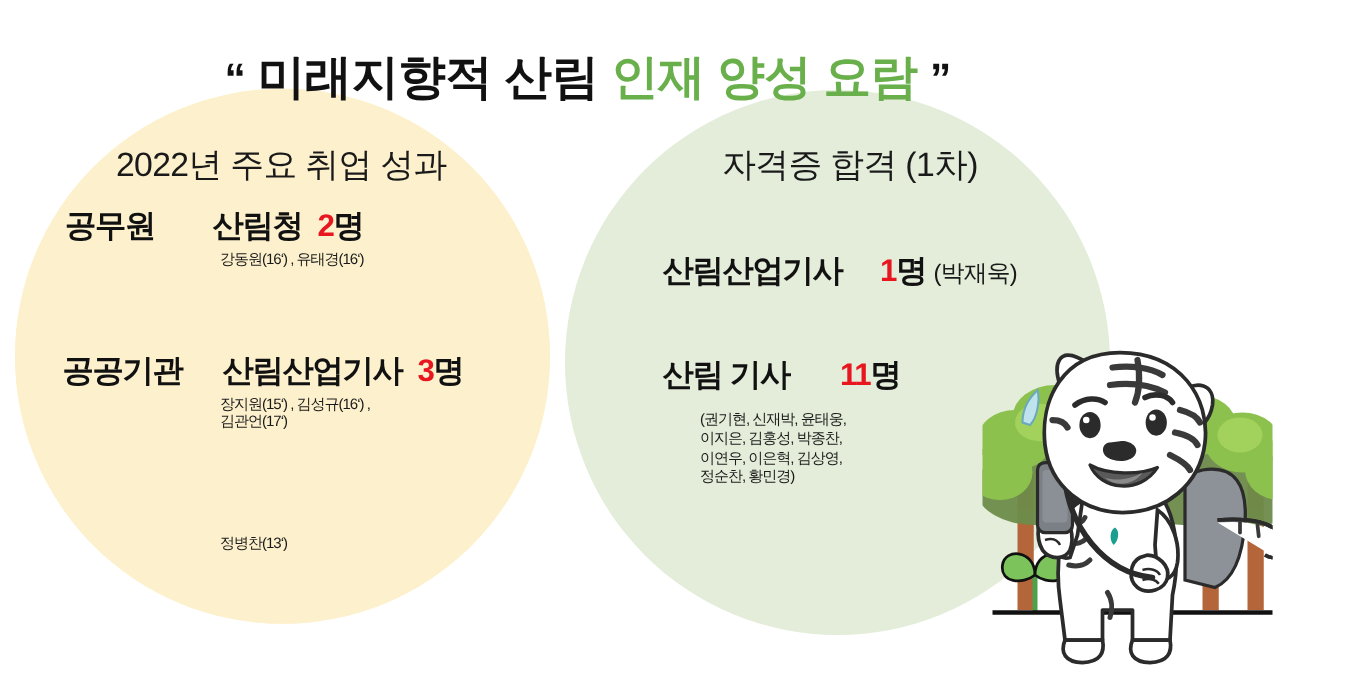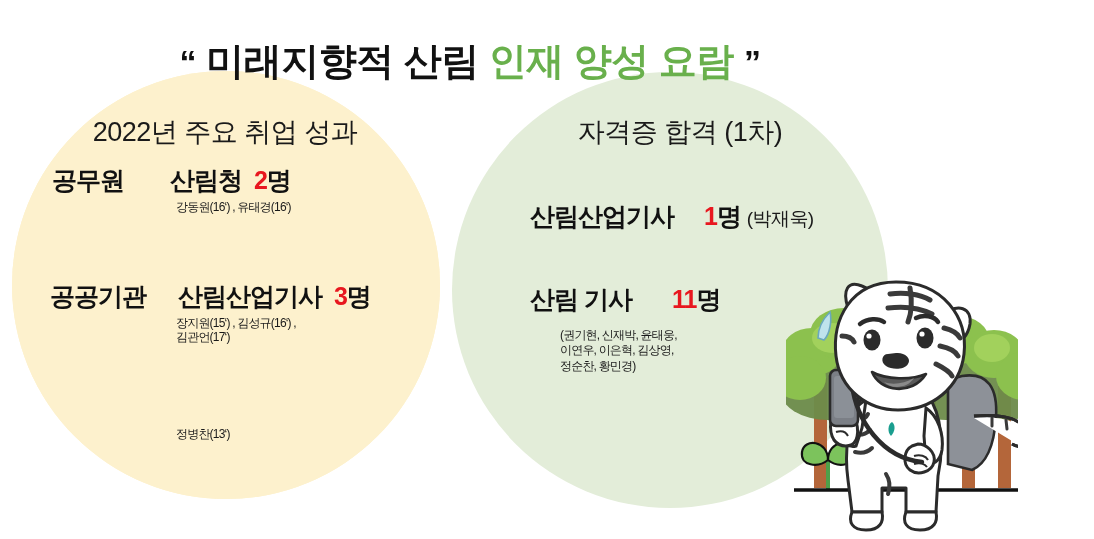--- a/index.html
+++ b/index.html
@@ -187,20 +187,21 @@
 
   <div class="panel" id="row-sanup">
     <span class="row-bold">산림산업기사</span><span class="gap"></span><span class="row-bold num-red">1</span><span class="row-bold">명</span><span class="row-bold">&nbsp;</span><span class="paren-small">(박재욱)</span>
   </div>
 
   <div class="panel" id="row-gisa">
     <span class="row-bold">산림 기사</span><span class="gap"></span><span class="row-bold num-red">11</span><span class="row-bold">명</span>
   </div>
   <div class="panel sub-names" id="names-gisa">
     <div>(권기현, 신재박, 윤태웅,</div>
+    <div>이지은, 김홍성, 박종찬,</div>
     <div>이연우, 이은혁, 김상영,</div>
     <div>정순찬, 황민경)</div>
   </div>
 
   <div id="scene">
     <svg width="308" height="271" viewBox="0 0 308 271" xmlns="http://www.w3.org/2000/svg">
 
       <g>
 
         <g>

